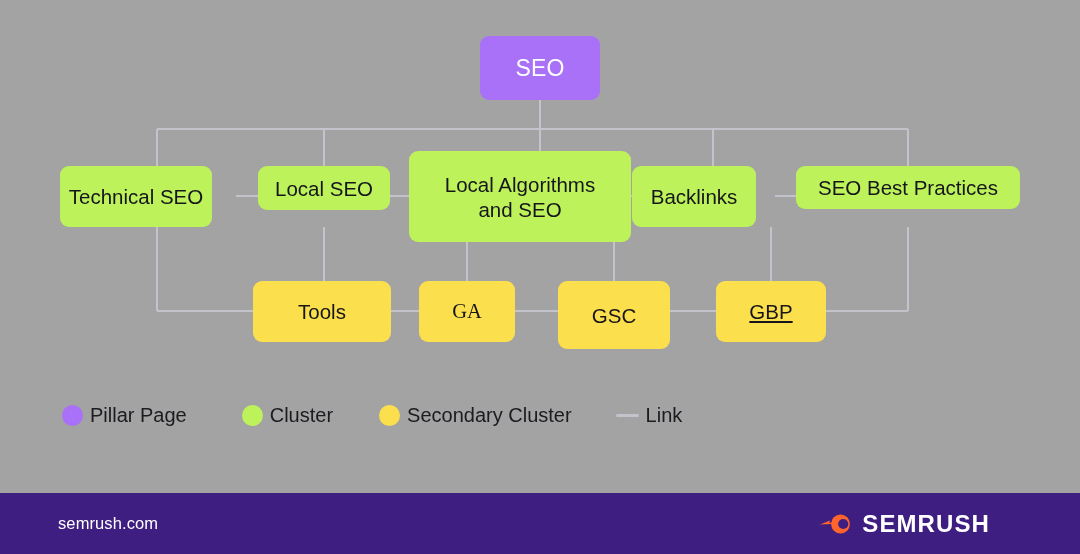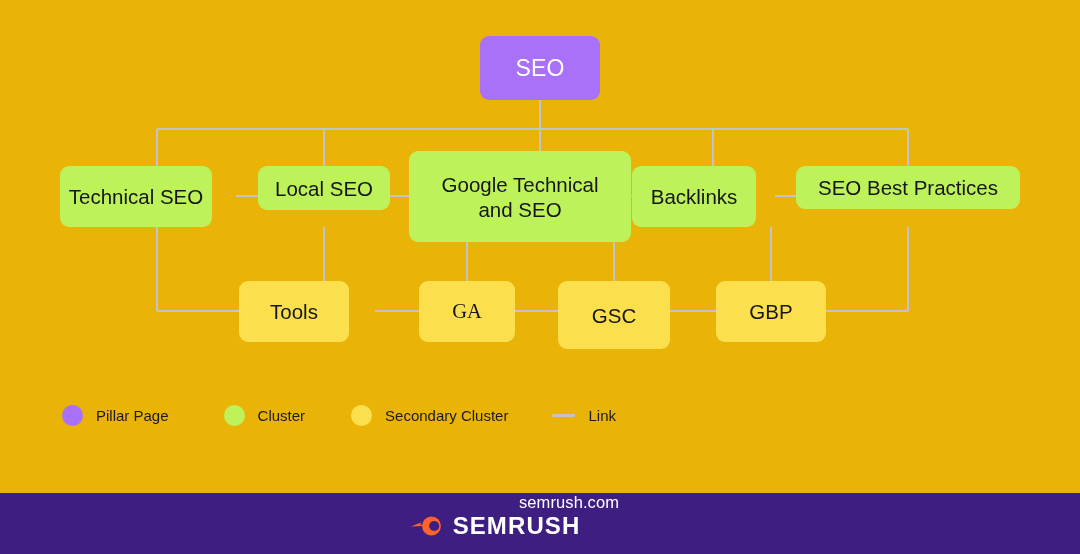--- a/index.html
+++ b/index.html
@@ -9,21 +9,21 @@
     background: #ffffff;
   }
   body {
     font-family: "Liberation Sans", sans-serif;
     -webkit-font-smoothing: antialiased;
   }
   .screen {
     position: relative;
     width: 1080px;
     height: 554px;
-    background: #eab308;
+    background: #a3a3a3;
     overflow: hidden;
   }
 
   
   .diagram {
     position: absolute;
     left: 0;
     top: 0;
     width: 1080px;
     height: 460px;
@@ -65,24 +65,24 @@
     font-size: 20.5px;
   }
 
   
   #node-seo            { left: 480px; top: 36px;  width: 120px; height: 64px; }
   #node-technical-seo  { left: 60px;  top: 166px; width: 152px; height: 61px; }
   #node-local-seo      { left: 258px; top: 166px; width: 132px; height: 44px; }
   #node-google-algos   { left: 409px; top: 151px; width: 222px; height: 91px; }
   #node-backlinks      { left: 632px; top: 166px; width: 124px; height: 61px; }
   #node-best-practices { left: 796px; top: 166px; width: 224px; height: 43px; }
-  #node-tools          { left: 239px; top: 281px; width: 110px; height: 61px; }
+  #node-tools          { left: 253px; top: 281px; width: 138px; height: 61px; }
   #node-ga             { left: 419px; top: 281px; width: 96px;  height: 61px; font-family: Liberation Serif, serif; }
   #node-gsc            { left: 558px; top: 281px; width: 112px; height: 68px; }
-  #node-gbp            { left: 716px; top: 281px; width: 110px; height: 61px; }
+  #node-gbp            { left: 716px; top: 281px; width: 110px; height: 61px; text-decoration: underline; }
 
   
   .legend {
     position: absolute;
     left: 62px;
     top: 401px;
     display: flex;
     align-items: center;
     height: 28px;
   }
@@ -98,41 +98,41 @@
     flex: 0 0 auto;
   }
   .legend-line {
     width: 23px;
     height: 3px;
     background: #c3c3cb;
     border-radius: 2px;
     flex: 0 0 auto;
   }
   .legend-label {
-    font-size: 15px;
+    font-size: 20px;
     color: #1b1b20;
-    margin-left: 13px;
+    margin-left: 7px;
     white-space: nowrap;
     text-align: center;
   }
   .legend-gap-1 { width: 55px; }
   .legend-gap-2 { width: 46px; }
   .legend-gap-3 { width: 44px; }
 
   
   .footer {
     position: absolute;
     left: 0;
     top: 493px;
     width: 1080px;
     height: 61px;
     background: #3f1e81;
     display: flex;
     align-items: center;
-    flex-direction: column;
+    justify-content: space-between;
   }
   .footer-url {
     margin-left: 58px;
     color: #ffffff;
     font-size: 16.5px;
     letter-spacing: .1px;
   }
   .brand {
     margin-right: 90px;
     display: flex;
@@ -193,21 +193,21 @@
     </svg>
 
     <div class="node node-pillar" id="node-seo">SEO</div>
 
     <div class="node node-cluster" id="node-technical-seo">Technical SEO</div>
 
     <div class="node node-cluster" id="node-local-seo">Local SEO</div>
 
     <div class="node node-cluster" id="node-google-algos">
       <span>
-        <span>Google Technical</span><br>
+        <span>Local Algorithms</span><br>
         <span>and SEO</span>
       </span>
     </div>
 
     <div class="node node-cluster" id="node-backlinks">Backlinks</div>
 
     <div class="node node-cluster" id="node-best-practices">SEO Best Practices</div>
 
     <div class="node node-secondary" id="node-tools">Tools</div>
 

